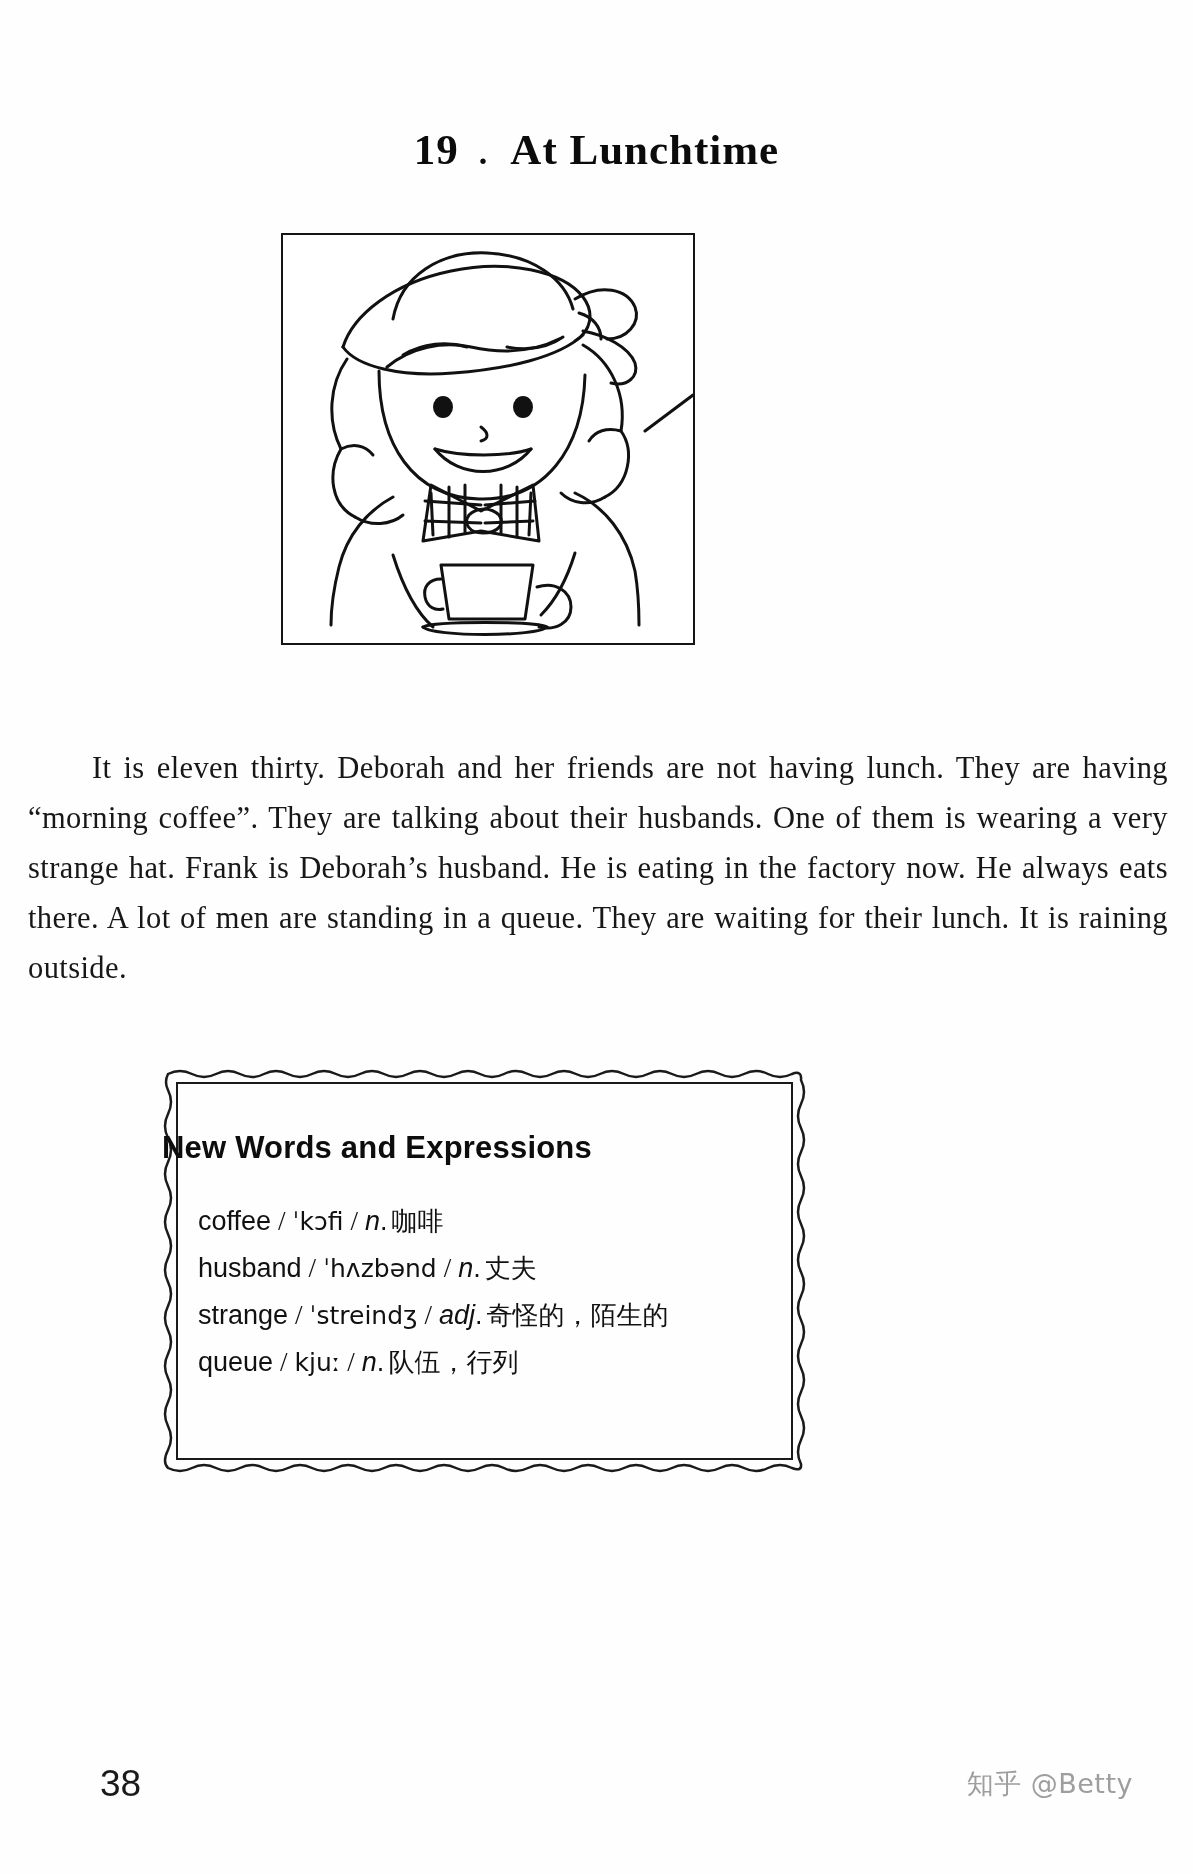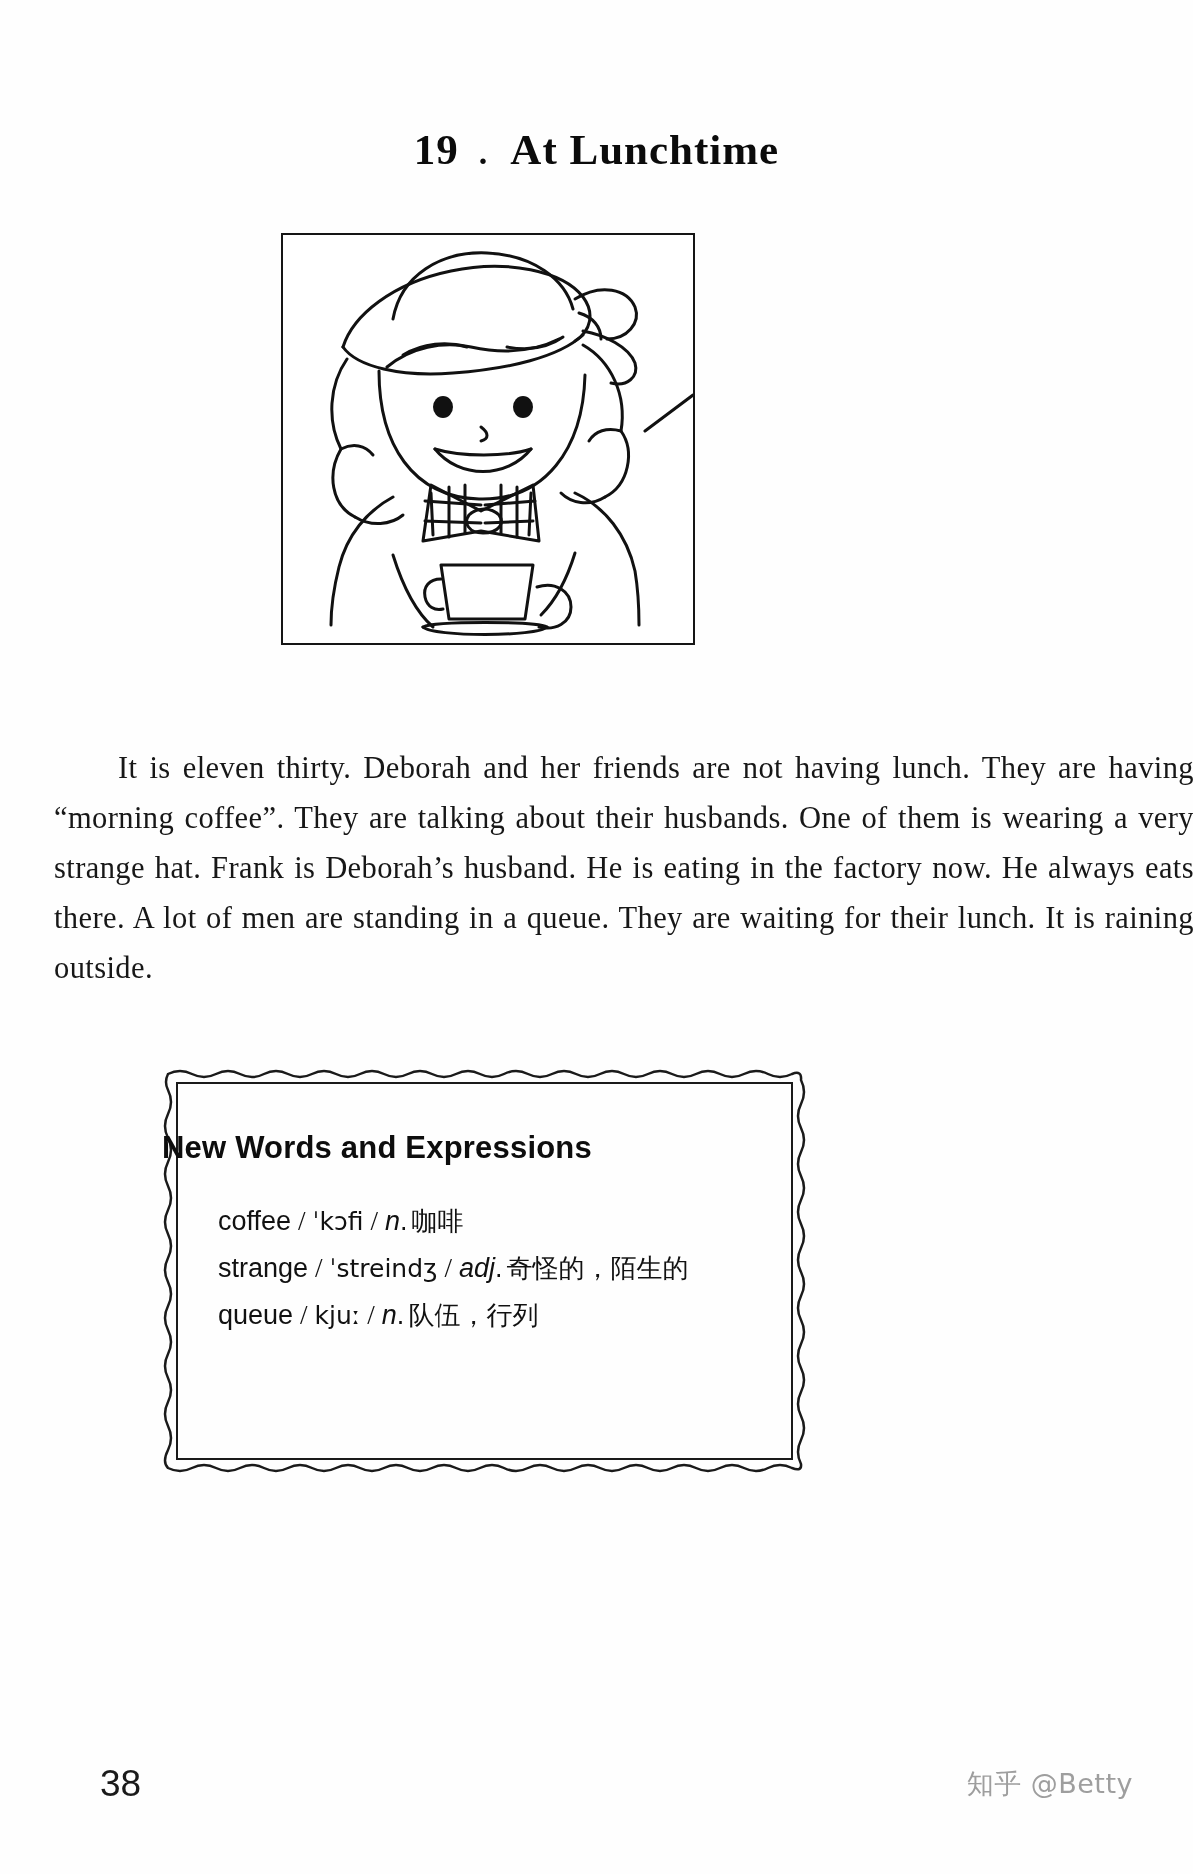--- a/index.html
+++ b/index.html
@@ -55,21 +55,20 @@
     position: absolute;
     top: 712px;
     left: 28px;
     width: 1140px;
     font-size: 30.5px;
     line-height: 50px;
     text-align: justify;
     text-justify: inter-word;
     color: #171717;
     letter-spacing: 0.4px;
-    margin-left: 26px;
   }
   .body-text .indent { display: inline-block; width: 64px; }
 
   
   .words-box {
     position: absolute;
     top: 1068px;
     left: 162px;
     width: 645px;
     height: 406px;
@@ -104,21 +103,20 @@
     top: 130px;
     left: 36px;
     right: 24px;
   }
   .word-row {
     font-family: "Liberation Sans", sans-serif;
     font-size: 27px;
     line-height: 47px;
     color: #111111;
     white-space: nowrap;
-    margin-left: 20px;
   }
   .word-row .w { font-family: "Liberation Sans", sans-serif; }
   .word-row .sl { margin: 0 7px; font-family: "Liberation Serif", serif; }
   .word-row .ph { font-family: "DejaVu Sans", sans-serif; font-size: 25px; }
   .word-row .pos { font-style: italic; font-family: "Liberation Sans", sans-serif; }
   .word-row .dot { margin-right: 4px; }
   .word-row .cn { font-family: "DejaVu Sans", sans-serif; font-size: 26px; }
 
   
   .page-number {
@@ -215,20 +213,23 @@
     </svg>
     <div class="inner-border"></div>
 
     <div class="words-title">New Words and Expressions</div>
 
     <div class="words-list">
       <div class="word-row">
         <span class="w">coffee</span><span class="sl">/</span><span class="ph">ˈkɔfi</span><span class="sl">/</span><span class="pos">n</span><span class="dot">.</span><span class="cn">咖啡</span>
       </div>
       <div class="word-row">
+        <span class="w">husband</span><span class="sl">/</span><span class="ph">ˈhʌzbənd</span><span class="sl">/</span><span class="pos">n</span><span class="dot">.</span><span class="cn">丈夫</span>
+      </div>
+      <div class="word-row">
         <span class="w">strange</span><span class="sl">/</span><span class="ph">ˈstreindʒ</span><span class="sl">/</span><span class="pos">adj</span><span class="dot">.</span><span class="cn">奇怪的，陌生的</span>
       </div>
       <div class="word-row">
         <span class="w">queue</span><span class="sl">/</span><span class="ph">kjuː</span><span class="sl">/</span><span class="pos">n</span><span class="dot">.</span><span class="cn">队伍，行列</span>
       </div>
     </div>
   </div>
 
   <div class="page-number">38</div>
   <div class="watermark">知乎 @Betty</div>

